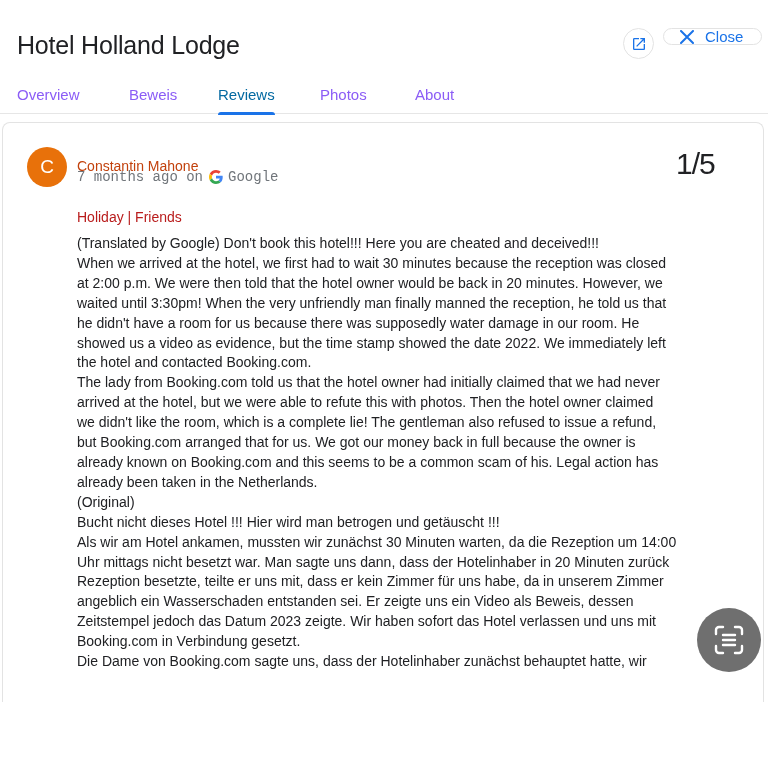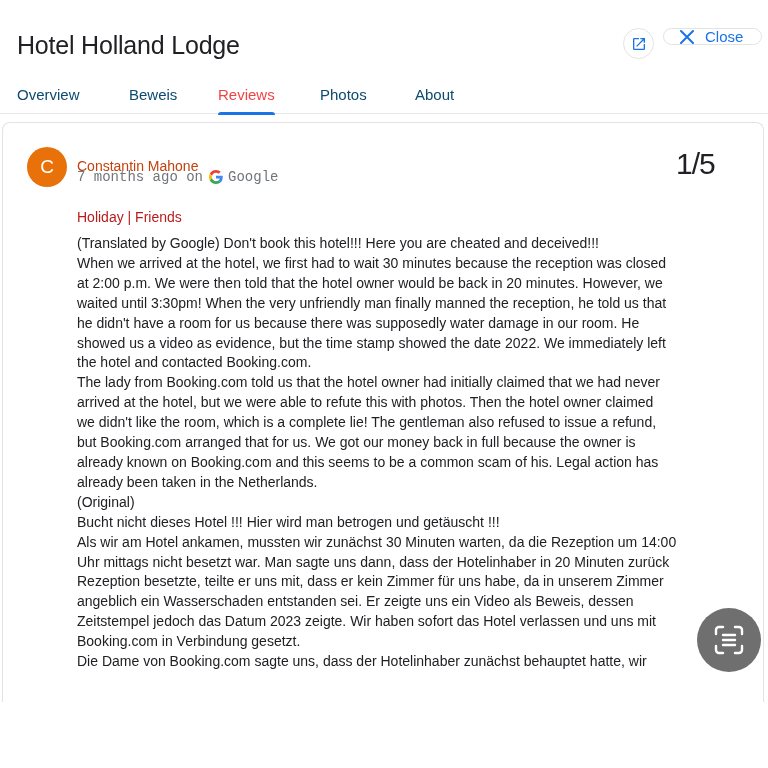--- a/index.html
+++ b/index.html
@@ -30,24 +30,24 @@
       border: 1px solid #e3e3e3; background: #fff;
       display: flex; align-items: center; padding-left: 16px;
       color: #1a73e8; font-size: 15px; cursor: pointer;
     }
     .close-btn svg { margin-right: 11px; }
     .tabs {
       position: absolute; left: 0; top: 80px; width: 768px; height: 34px;
       border-bottom: 1px solid #e6e6e6;
     }
     .tab {
-      position: absolute; top: 6px; font-size: 15px; color: #0c4a6e;
+      position: absolute; top: 6px; font-size: 15px; color: #8b5cf6;
       font-weight: 500; cursor: pointer; height: 28px;
     }
-    .tab.active { color: #ef4444; }
+    .tab.active { color: #0369a1; }
     .tab.active::after {
       content: ""; position: absolute; left: 0; right: 0; bottom: -1px;
       height: 3px; background: #1a73e8; border-radius: 3px 3px 0 0;
     }
     .card {
       position: absolute; left: 2px; top: 122px; width: 762px; height: 580px;
       border: 1px solid #e3e3e3; border-bottom: none;
       border-radius: 8px 8px 0 0; background: #fff; overflow: hidden;
     }
     .avatar {

